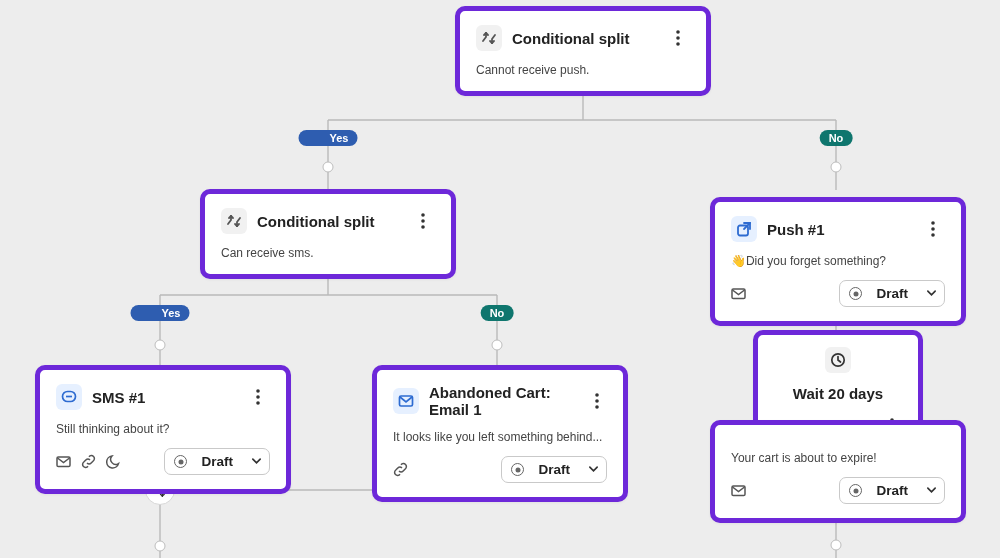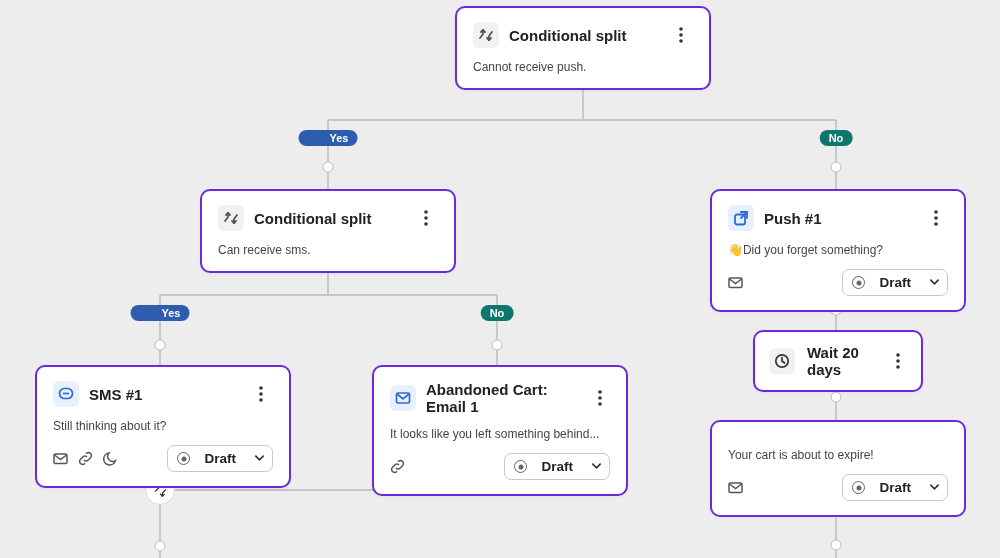--- a/index.html
+++ b/index.html
@@ -9,21 +9,21 @@
     background:#ededed;
     font-family: -apple-system, "Segoe UI", Helvetica, Arial, sans-serif;
     font-size:14px; color:#1a1a1a;
     position:relative; overflow:hidden;
   }
   svg.connectors { position:absolute; left:0; top:0; width:1000px; height:558px; pointer-events:none; }
 
   .node {
     position:absolute;
     background:#fff;
-    border:2px solid #6d28d9;
+    border:5px solid #6d28d9;
     border-radius:10px;
     box-shadow:0 1px 3px rgba(0,0,0,.05);
     padding:14px 16px 14px 16px;
   }
   .node .hdr { display:flex; align-items:center; gap:10px; }
   .node .title { font-weight:600; font-size:15px; color:#222; }
   .node .desc { margin-top:12px; font-size:12px; color:#444; }
   .kebab { margin-left:auto; display:flex; align-items:center; justify-content:center; width:24px; height:24px; cursor:pointer; }
   .kebab svg { width:4px; height:16px; }
 
@@ -275,21 +275,21 @@
     <div class="status-btn">
       <span class="bullet"></span>
       <span>Draft</span>
       <span class="chev"><svg viewBox="0 0 12 9">
             <use href="#i-chev"></use>
           </svg></span>
     </div>
   </div>
 </div>
 
-<div class="node" style="left:710px; top:189px; width:256px;">
+<div class="node" style="left:710px; top:197px; width:256px;">
   <div class="hdr">
     <span class="iconbox blue">
         <svg viewBox="0 0 16 16">
           <use href="#i-push"></use>
         </svg>
       </span>
     <span class="title">Push #1</span>
     <span class="kebab">
         <svg viewBox="0 0 4 16">
           <use href="#i-kebab"></use>
@@ -306,21 +306,21 @@
     <div class="status-btn">
       <span class="bullet"></span>
       <span>Draft</span>
       <span class="chev"><svg viewBox="0 0 12 9">
             <use href="#i-chev"></use>
           </svg></span>
     </div>
   </div>
 </div>
 
-<div class="node wait-node" style="left:753px; top:330px; width:170px;">
+<div class="node wait-node" style="left:753px; top:330px; width:170px;flex-direction:column;">
   <span class="iconbox gray">
       <svg viewBox="0 0 16 16">
         <use href="#i-clock"></use>
       </svg>
     </span>
   <span class="title">Wait 20 days</span>
   <span class="kebab">
       <svg viewBox="0 0 4 16">
         <use href="#i-kebab"></use>
       </svg>

